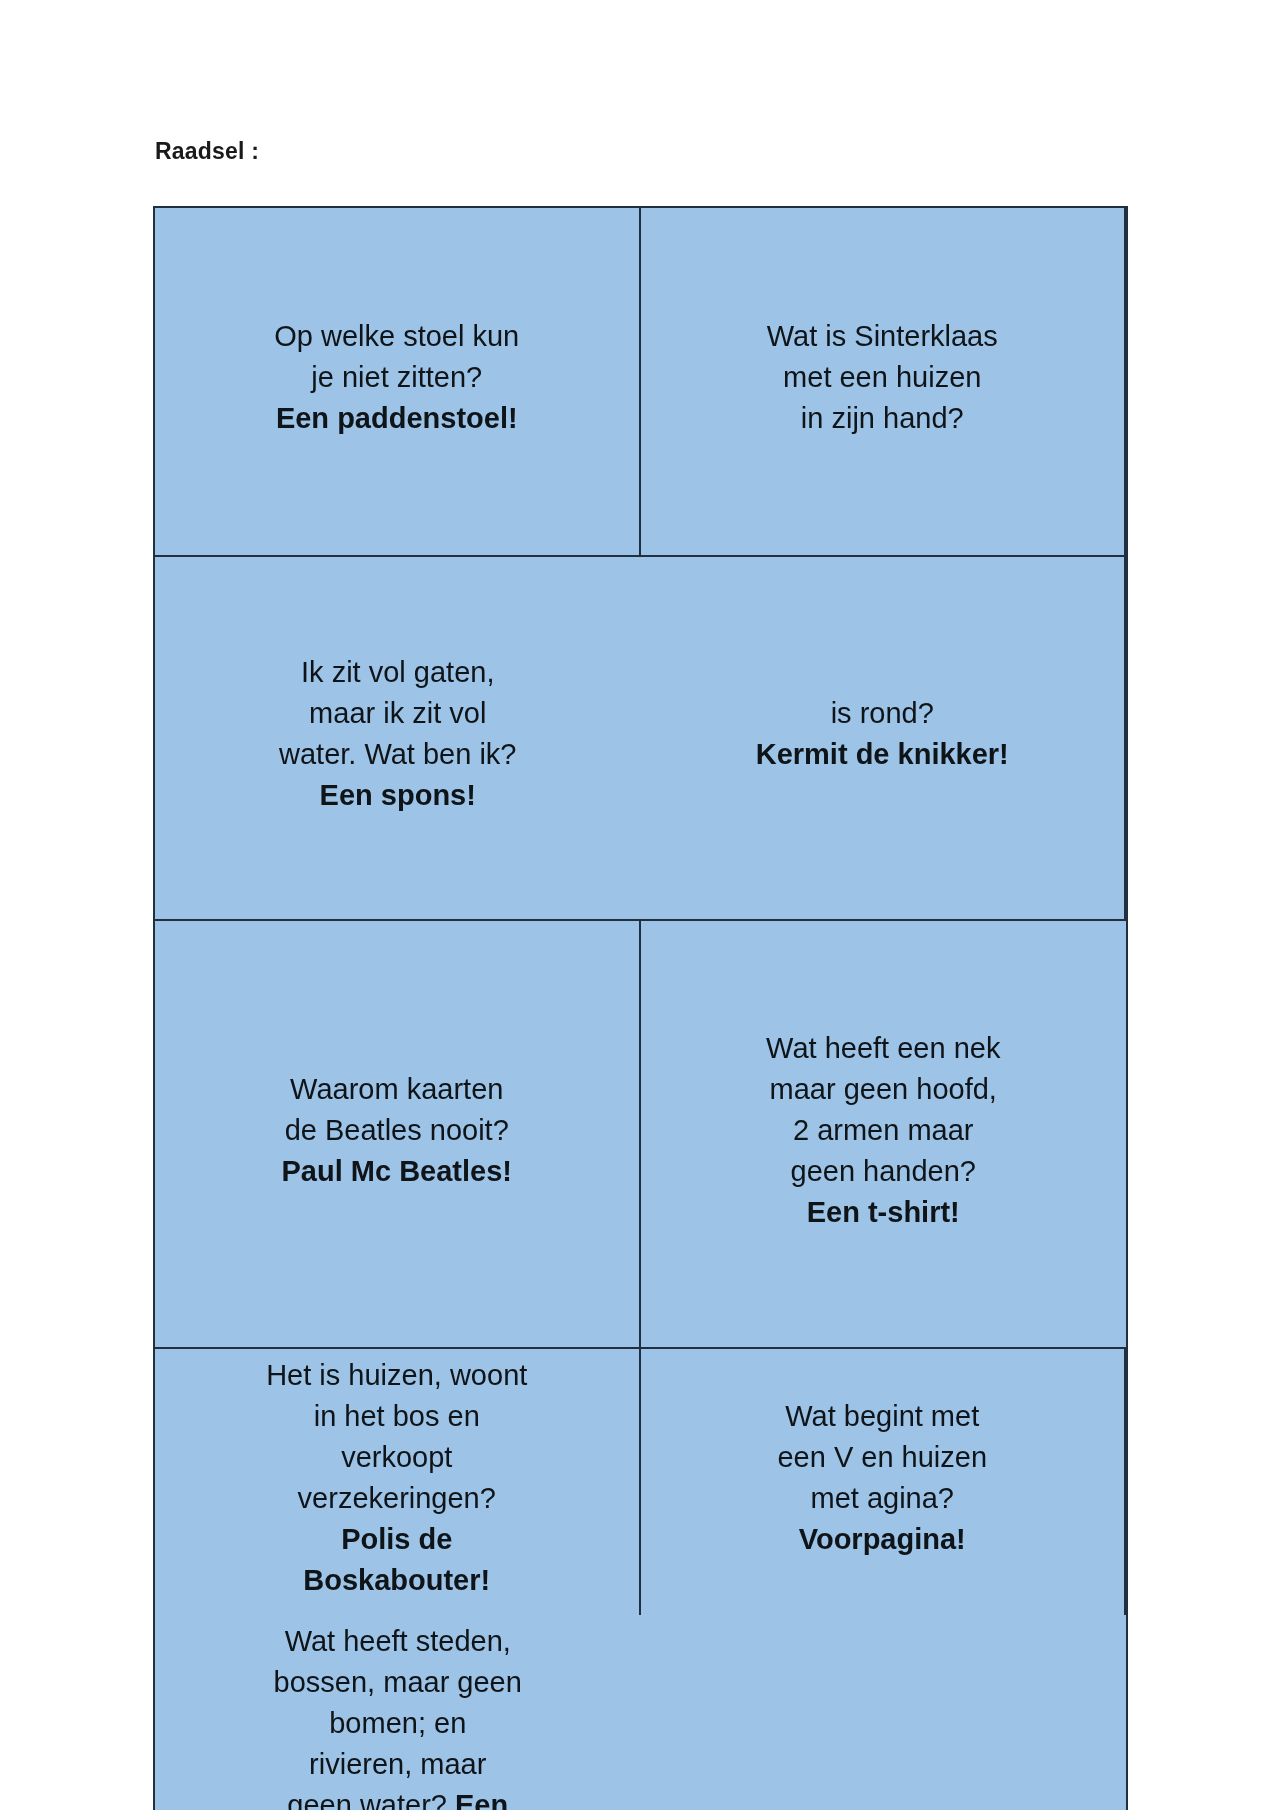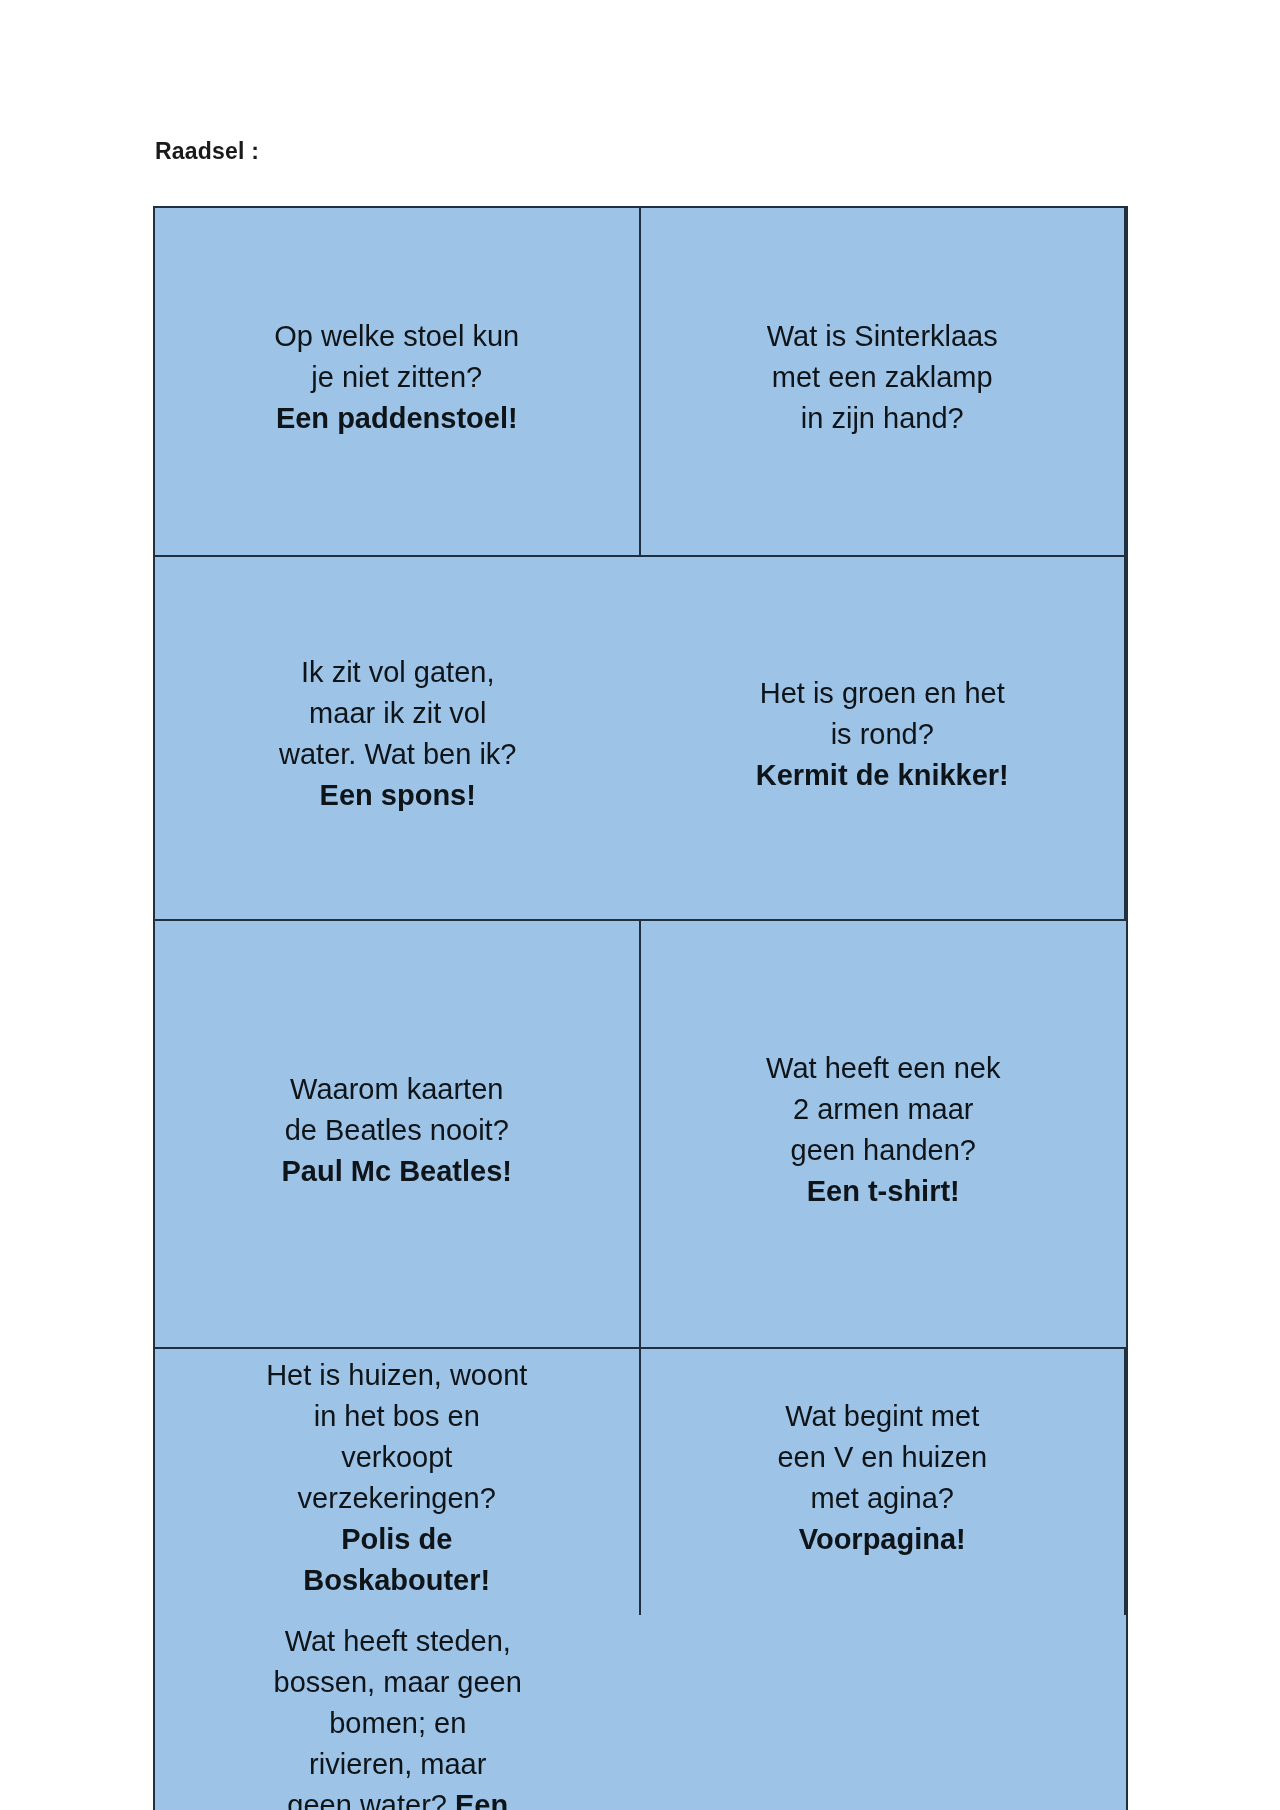--- a/index.html
+++ b/index.html
@@ -66,41 +66,41 @@
   <div class="doc-title">Raadsel :</div>
 
   <div class="riddle-table">
       <div class="cell b-right b-bottom">
         <div class="line"><span class="seg">Op welke stoel kun</span></div>
         <div class="line"><span class="seg">je niet zitten?</span></div>
         <div class="line"><span class="seg-bold">Een paddenstoel!</span></div>
       </div>
       <div class="cell b-right b-bottom">
         <div class="line"><span class="seg">Wat is Sinterklaas</span></div>
-        <div class="line"><span class="seg">met een zaklamp</span></div>
+        <div class="line"><span class="seg">met een huizen</span></div>
         <div class="line"><span class="seg">in zijn hand?</span></div>
       </div>
       <div class="cell b-bottom">
         <div class="line"><span class="seg">Ik zit vol gaten,</span></div>
         <div class="line"><span class="seg">maar ik zit vol</span></div>
         <div class="line"><span class="seg">water. Wat ben ik?</span></div>
         <div class="line"><span class="seg-bold">Een spons!</span></div>
       </div>
       <div class="cell b-right b-bottom">
-        <div class="line"><span class="seg">Het is groen en het</span></div>
         <div class="line"><span class="seg">is rond?</span></div>
         <div class="line"><span class="seg-bold">Kermit de knikker!</span></div>
       </div>
       <div class="cell b-right b-bottom">
         <div class="line"><span class="seg">Waarom kaarten</span></div>
         <div class="line"><span class="seg">de Beatles nooit?</span></div>
         <div class="line"><span class="seg-bold">Paul Mc Beatles!</span></div>
       </div>
       <div class="cell b-bottom">
         <div class="line"><span class="seg">Wat heeft een nek</span></div>
+        <div class="line"><span class="seg">maar geen hoofd,</span></div>
         <div class="line"><span class="seg">2 armen maar</span></div>
         <div class="line"><span class="seg">geen handen?</span></div>
         <div class="line"><span class="seg-bold">Een t-shirt!</span></div>
       </div>
       <div class="cell b-right">
         <div class="line"><span class="seg">Het is huizen, woont</span></div>
         <div class="line"><span class="seg">in het bos en</span></div>
         <div class="line"><span class="seg">verkoopt</span></div>
         <div class="line"><span class="seg">verzekeringen?</span></div>
         <div class="line"><span class="seg-bold">Polis de</span></div>

